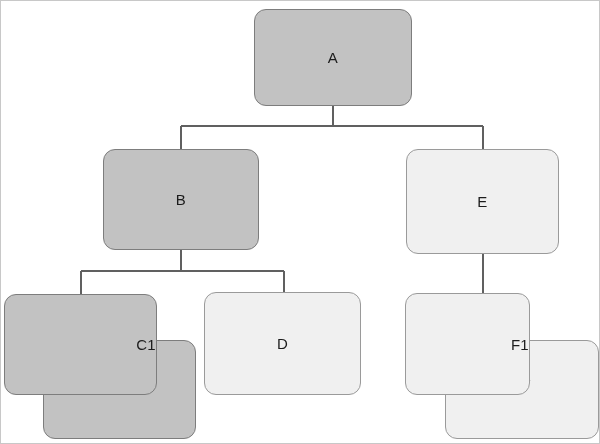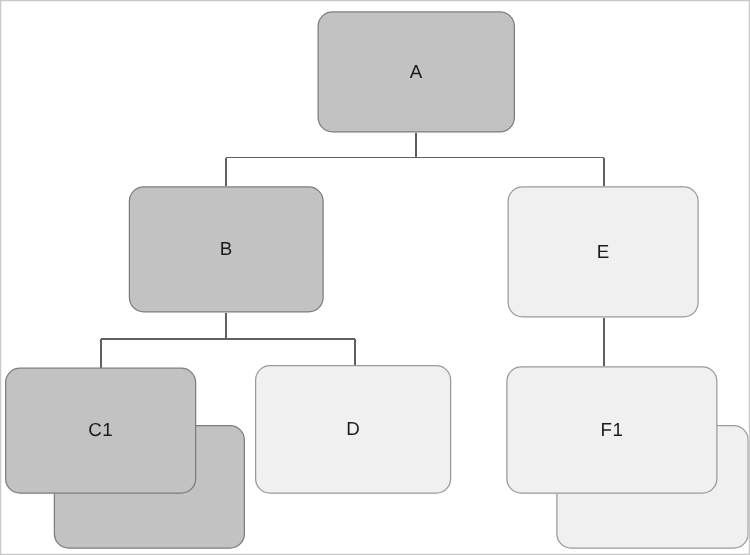--- a/index.html
+++ b/index.html
@@ -38,21 +38,21 @@
     color: #1c1c1c;
     letter-spacing: 0.3px;
     line-height: 1;
     user-select: none;
   }
   .fill-dark  { background: #c2c2c2; border-color: #7d7d7d; }
   .fill-light { background: #f0f0f0; border-color: #9a9a9a; }
 
   
   .stack-back  { z-index: 1; }
-  .stack-front { z-index: 2; }
+  .stack-front { z-index: 2; justify-content: flex-end; }
 </style>
 </head>
 <body>
 
 <div id="diagram-canvas">
 
   <svg class="connector-layer" viewBox="0 0 600 444" width="600" height="444" aria-hidden="true">
     <g stroke="#606060" stroke-width="1.4" fill="none" shape-rendering="crispEdges">
 
       <path d="M332,105 L332,125"></path>
@@ -96,17 +96,17 @@
   </div>
 
   <div class="node fill-light" style="left:203px; top:291px; width:157px; height:103px; z-index:2;">
     <span class="node-label">D</span>
   </div>
 
   <div class="node fill-light stack-back" style="left:444px; top:339px; width:154px; height:99px;">
     <span class="node-label" style="position:absolute; left:50%; top:27px; transform:translateX(-50%);">F2</span>
   </div>
 
-  <div class="node fill-light stack-front" style="left:404px; top:292px; width:169px; height:102px;">
+  <div class="node fill-light stack-front" style="left:404px; top:292px; width:125px; height:102px;">
     <span class="node-label">F1</span>
   </div>
 
 </div>
 
 </body></html>

